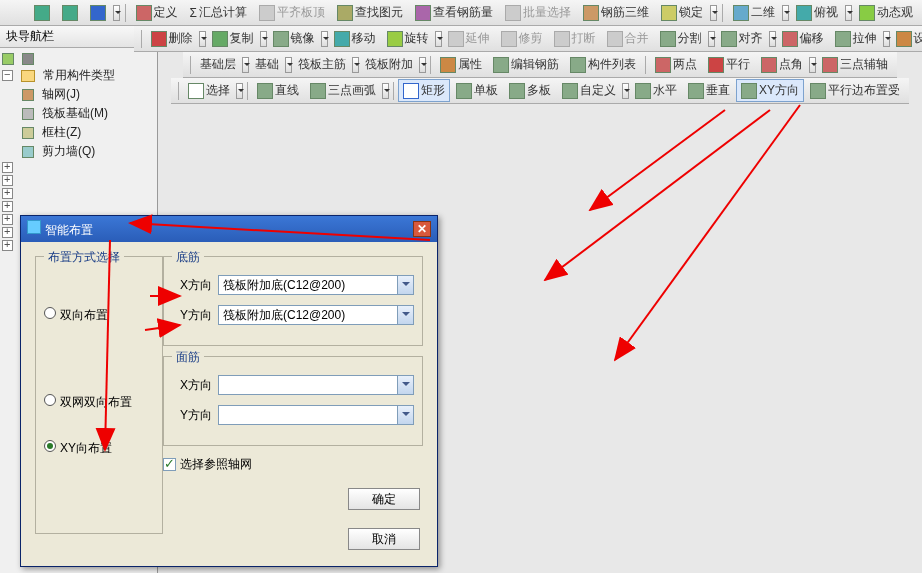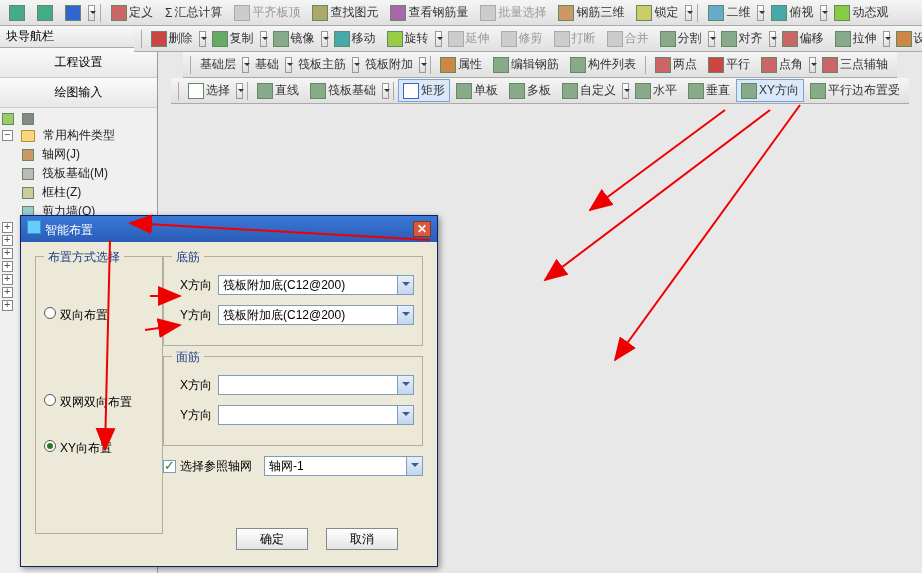--- a/index.html
+++ b/index.html
@@ -1,17 +1,17 @@
 <!DOCTYPE html>
 <html><head>
 <meta charset="utf-8">
 <style>
 *{box-sizing:border-box;margin:0;padding:0;font-family:"Microsoft YaHei","SimSun",sans-serif;font-size:12px;}
 body{background:#e8e8e8;width:922px;height:573px;overflow:hidden;position:relative;}
-.toolbar{height:26px;background:linear-gradient(#f5f5f5,#e0e0e0);border-bottom:1px solid #aaa;display:flex;align-items:center;padding:0 4px;gap:2px;overflow:hidden;white-space:nowrap;}
+.toolbar{height:26px;background:linear-gradient(#f5f5f5,#e0e0e0);border-bottom:1px solid #aaa;display:flex;align-items:center;padding:0 4px;gap:2px;overflow:hidden;white-space:nowrap;justify-content:flex-end;}
 .tb-btn{display:inline-flex;align-items:center;padding:2px 4px;border:1px solid transparent;cursor:pointer;gap:2px;}
 .tb-ico{width:16px;height:16px;display:inline-block;background:#8a8;border:1px solid #686;}
 .tb-sep{width:1px;height:18px;background:#aaa;margin:0 3px;}
 .tb-lbl{color:#333;}
 .tb-gray .tb-lbl{color:#999;}
 .tb-gray .tb-ico{background:#ccc;border-color:#aaa;}
 .dd-arrow{width:7px;height:16px;background:linear-gradient(#fff,#ddd);border:1px solid #999;display:inline-block;position:relative;}
 .dd-arrow::after{content:"";position:absolute;top:5px;left:1px;border:3px solid transparent;border-top-color:#333;}
 .left-col{position:absolute;left:0;top:26px;width:158px;bottom:0;background:#f0f0f0;border-right:1px solid #999;}
 .nav-title{background:linear-gradient(#f8f8f8,#e4e4e4);border-bottom:1px solid #aaa;height:22px;display:flex;align-items:center;padding:0 6px;justify-content:space-between;}
@@ -44,21 +44,21 @@
 .radio{width:12px;height:12px;border:1px solid #555;border-radius:50%;display:inline-block;position:relative;background:#fff;}
 .radio.checked::after{content:"";position:absolute;top:2px;left:2px;width:6px;height:6px;background:#2a7a2a;border-radius:50%;}
 .field-row{display:flex;align-items:center;gap:6px;margin:10px 0;}
 .field-lbl{width:40px;text-align:right;}
 .combo{flex:1;height:20px;border:1px solid #7f9db9;background:#fff;display:flex;align-items:center;padding:0 4px;position:relative;cursor:pointer;}
 .combo-arrow{position:absolute;right:0;top:0;width:16px;height:18px;background:linear-gradient(#e8f0fb,#c3d6ee);border-left:1px solid #7f9db9;}
 .combo-arrow::after{content:"";position:absolute;top:6px;left:4px;border:4px solid transparent;border-top-color:#435a8a;}
 .chk-row{display:flex;align-items:center;gap:4px;margin-top:6px;}
 .chk{width:13px;height:13px;border:1px solid #7f9db9;background:#fff;display:inline-block;position:relative;}
 .chk.checked::after{content:"✓";position:absolute;top:-3px;left:0;color:#2a7a2a;font-size:13px;}
-.btn-row{position:absolute;bottom:2px;right:25px;display:flex;gap:18px;}
+.btn-row{position:absolute;bottom:2px;right:3px;display:flex;gap:18px;flex-direction:column;}
 .btn{width:72px;height:22px;background:linear-gradient(#fff,#e4e4e4);border:1px solid #888;display:flex;align-items:center;justify-content:center;cursor:pointer;}
 .arrow{position:absolute;pointer-events:none;}
 .arrow line{stroke:#e00;stroke-width:2;}
 .arrow polygon{fill:#e00;}
 .hl{background:#dbe8fb!important;border:1px solid #7da2ce!important;}
 </style>
 </head>
 <body>
 
 <div class="toolbar">
@@ -124,24 +124,20 @@
 </div>
 
 <div class="left-col">
   <div class="nav-title">
     <span>块导航栏</span>
     <span style="display:flex;gap:4px;">
       <span style="cursor:pointer">▾</span>
       <span style="cursor:pointer">×</span>
     </span>
   </div>
-  <div class="nav-tabs">
-    <div class="nav-tab">工程设置</div>
-    <div class="nav-tab">绘图输入</div>
-  </div>
   <div class="tree">
     <div class="tree-row">
         <span class="tb-ico" style="width:12px;height:12px;background:#9c6"></span>
         <span class="tb-ico" style="width:12px;height:12px;background:#888"></span>
       </div>
     <div class="tree-row">
         <span class="tree-toggle open"></span>
         <span class="tree-ico"></span>
         <span>常用构件类型</span>
       </div>
@@ -311,21 +307,21 @@
         <span class="tb-lbl">选择</span>
       </span>
       <span class="dd-arrow"></span>
     <span class="tb-sep"></span>
     <span class="tb-btn">
         <span class="tb-ico"></span>
         <span class="tb-lbl">直线</span>
       </span>
     <span class="tb-btn">
         <span class="tb-ico"></span>
-        <span class="tb-lbl">筏板基础</span>
+        <span class="tb-lbl">三点画弧</span>
       </span>
       <span class="dd-arrow"></span>
     <span class="tb-sep"></span>
     <span class="tb-btn hl">
         <span class="tb-ico" style="background:#fff;border-color:#36c"></span>
         <span class="tb-lbl">矩形</span>
       </span>
     <span class="tb-btn">
         <span class="tb-ico"></span>
         <span class="tb-lbl">单板</span>
@@ -432,24 +428,20 @@
         <div class="field-row">
           <span class="field-lbl">Y方向</span>
           <div class="combo">
               <span class="combo-arrow"></span>
             </div>
         </div>
       </div>
       <div class="chk-row">
         <span class="chk checked"></span>
         <span>选择参照轴网</span>
-        <div class="combo" style="width:126px;margin-left:8px">
-            <span>轴网-1</span>
-            <span class="combo-arrow"></span>
-          </div>
       </div>
       <div class="btn-row">
         <div class="btn">确定</div>
         <div class="btn">取消</div>
       </div>
     </div>
   </div>
 </div>
 
 <svg class="arrow" style="left:0;top:0;width:922px;height:573px">

